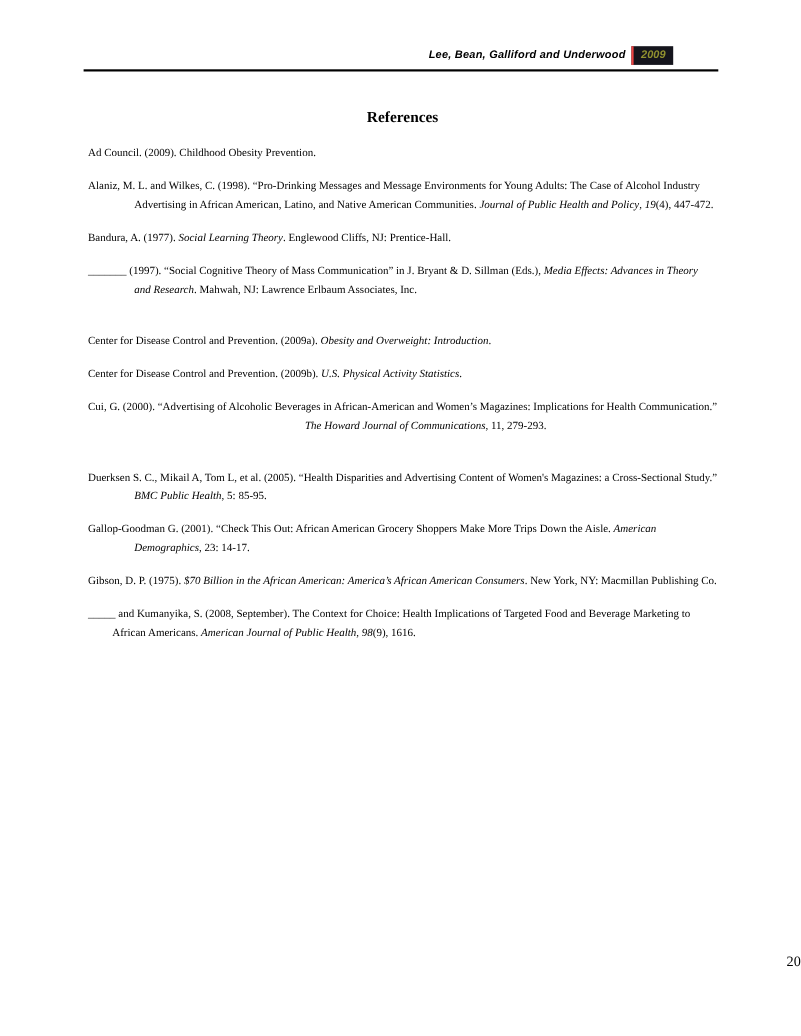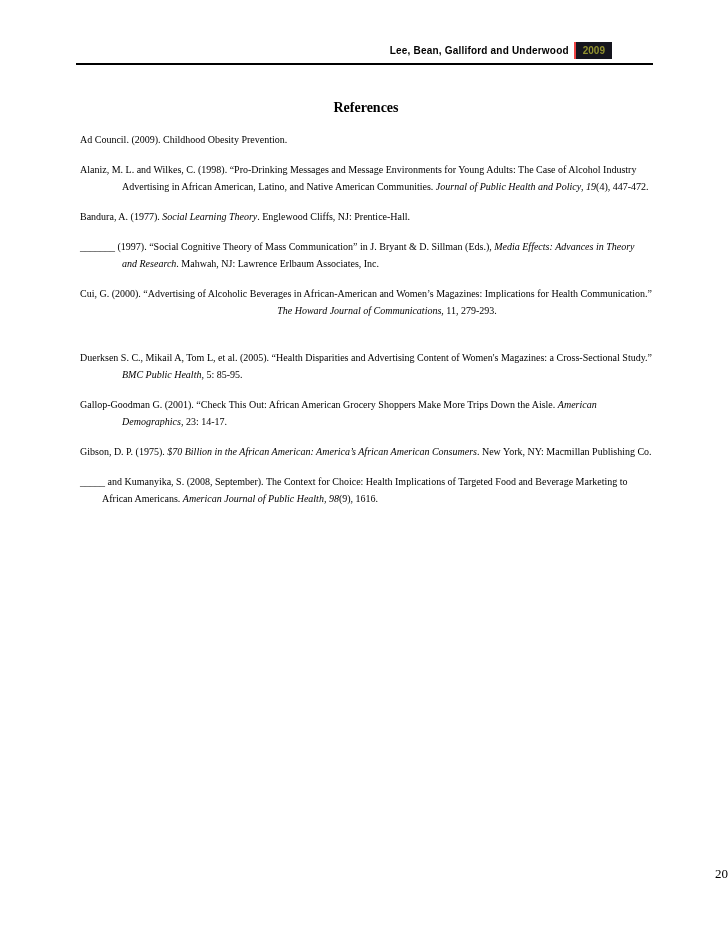--- a/index.html
+++ b/index.html
@@ -17,20 +17,21 @@
   }
   .page-header {
     position: absolute;
     top: 42px; left: 76px; width: 577px;
   }
   .header-row {
     display: flex;
     justify-content: flex-end;
     align-items: center;
     margin-right: 41px;
+    font-style: italic;
   }
   .authors {
     font-family: "Liberation Sans", sans-serif;
     font-weight: bold;
     font-size: 10px;
     letter-spacing: 0.2px;
     margin-right: 5px;
   }
   .year-box {
     font-family: "Liberation Sans", sans-serif;
@@ -82,20 +83,22 @@
     <hr class="header-rule">
   </div>
 
   <div class="content">
     <div class="title">References</div>
     <div id="ref-list">
         <p class="reference" style="padding-left: 42px; text-indent: -42px;"><span class="seg">Ad Council. (2009). Childhood Obesity Prevention.</span></p>
         <p class="reference" style="padding-left: 42px; text-indent: -42px;"><span class="seg">Alaniz, M. L. and Wilkes, C. (1998). “Pro-Drinking Messages and Message Environments for Young Adults: The Case of Alcohol Industry Advertising in African American, Latino, and Native American Communities. </span><span class="seg it">Journal of Public Health and Policy</span><span class="seg">, </span><span class="seg it">19</span><span class="seg">(4), 447-472.</span></p>
         <p class="reference" style="padding-left: 42px; text-indent: -42px;"><span class="seg">Bandura, A. (1977). </span><span class="seg it">Social Learning Theory</span><span class="seg">. Englewood Cliffs, NJ: Prentice-Hall.</span></p>
         <p class="reference" style="padding-left: 42px; text-indent: -42px;"><span class="seg">_______ (1997). “Social Cognitive Theory of Mass Communication” in J. Bryant &amp; D. Sillman (Eds.), </span><span class="seg it">Media Effects: Advances in Theory and Research</span><span class="seg">. Mahwah, NJ: Lawrence Erlbaum Associates, Inc.</span></p>
+        <p class="reference extra-space" style="padding-left: 42px; text-indent: -42px;"><span class="seg">Center for Disease Control and Prevention. (2009a). </span><span class="seg it">Obesity and Overweight: Introduction</span><span class="seg">.</span></p>
+        <p class="reference" style="padding-left: 42px; text-indent: -42px;"><span class="seg">Center for Disease Control and Prevention. (2009b). </span><span class="seg it">U.S. Physical Activity Statistics</span><span class="seg">.</span></p>
         <p class="reference" style="padding-left: 42px; text-indent: -42px; text-align: center;"><span class="seg">Cui, G. (2000). “Advertising of Alcoholic Beverages in African-American and Women’s Magazines: Implications for Health Communication.” </span><span class="seg it">The Howard Journal of Communications</span><span class="seg">,  11, 279-293.</span></p>
         <p class="reference extra-space" style="padding-left: 42px; text-indent: -42px;"><span class="seg">Duerksen S. C., Mikail A, Tom L, et al. (2005). “Health Disparities and Advertising Content of Women's Magazines: a Cross-Sectional Study.” </span><span class="seg it">BMC Public Health</span><span class="seg">, 5: 85-95.</span></p>
         <p class="reference" style="padding-left: 42px; text-indent: -42px;"><span class="seg">Gallop-Goodman G. (2001). “Check This Out: African American Grocery Shoppers Make More Trips Down the Aisle. </span><span class="seg it">American Demographics</span><span class="seg">, 23: 14-17.</span></p>
         <p class="reference" style="padding-left: 42px; text-indent: -42px;"><span class="seg">Gibson, D. P. (1975). </span><span class="seg it">$70 Billion in the African American: America’s African American Consumers</span><span class="seg">. New York, NY: Macmillan Publishing Co.</span></p>
         <p class="reference" style="padding-left: 22px; text-indent: -22px;"><span class="seg">_____ and Kumanyika, S. (2008, September). The Context for Choice: Health Implications of Targeted Food and Beverage Marketing to African Americans. </span><span class="seg it">American Journal of Public Health</span><span class="seg">, </span><span class="seg it">98</span><span class="seg">(9), 1616.</span></p>
       </div>
   </div>
 
   <div class="page-number">20</div>
 

